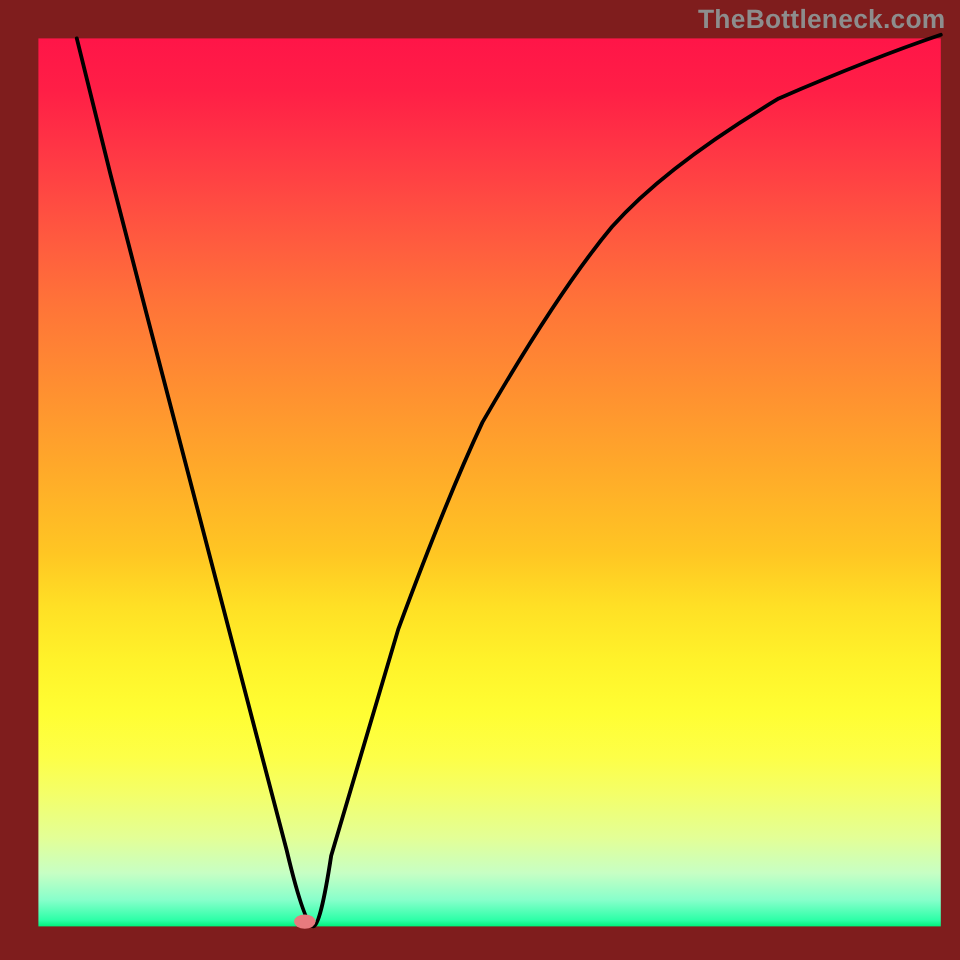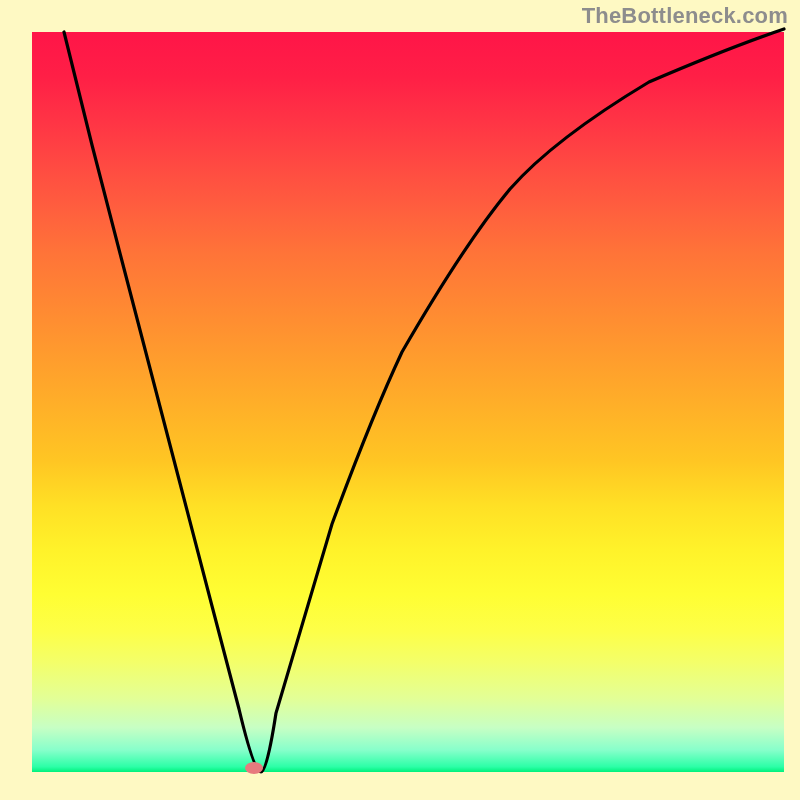--- a/index.html
+++ b/index.html
@@ -9,21 +9,21 @@
     height: 800px;
     background: #000;
     overflow: hidden;
   }
   .frame {
     position: absolute;
     left: 0;
     top: 0;
     width: 800px;
     height: 800px;
-    background: #fef9c3;
+    background: #7f1d1d;
   }
   .plot {
     position: absolute;
     background: linear-gradient(to bottom,
       #ff1548 0%,
       #ff1f46 6%,
       #ff3445 12%,
       #ff4a42 18%,
       #ff5f3e 24%,
       #ff7438 30%,

